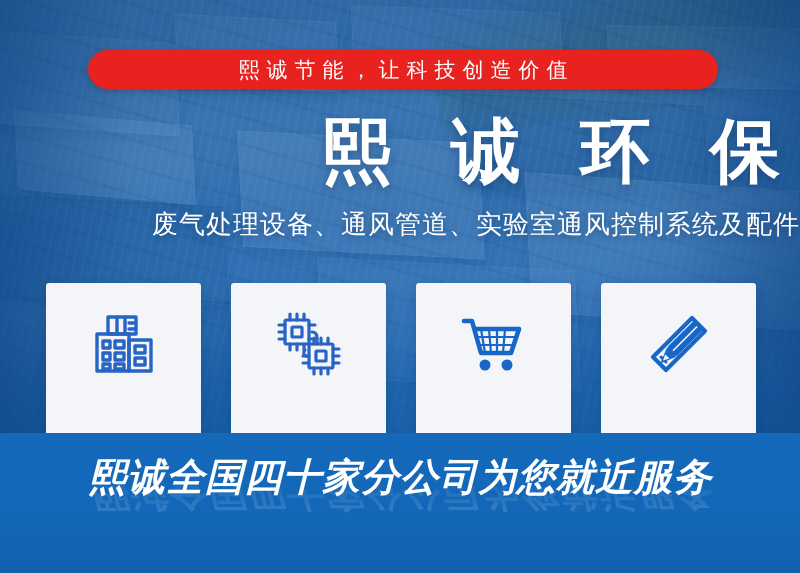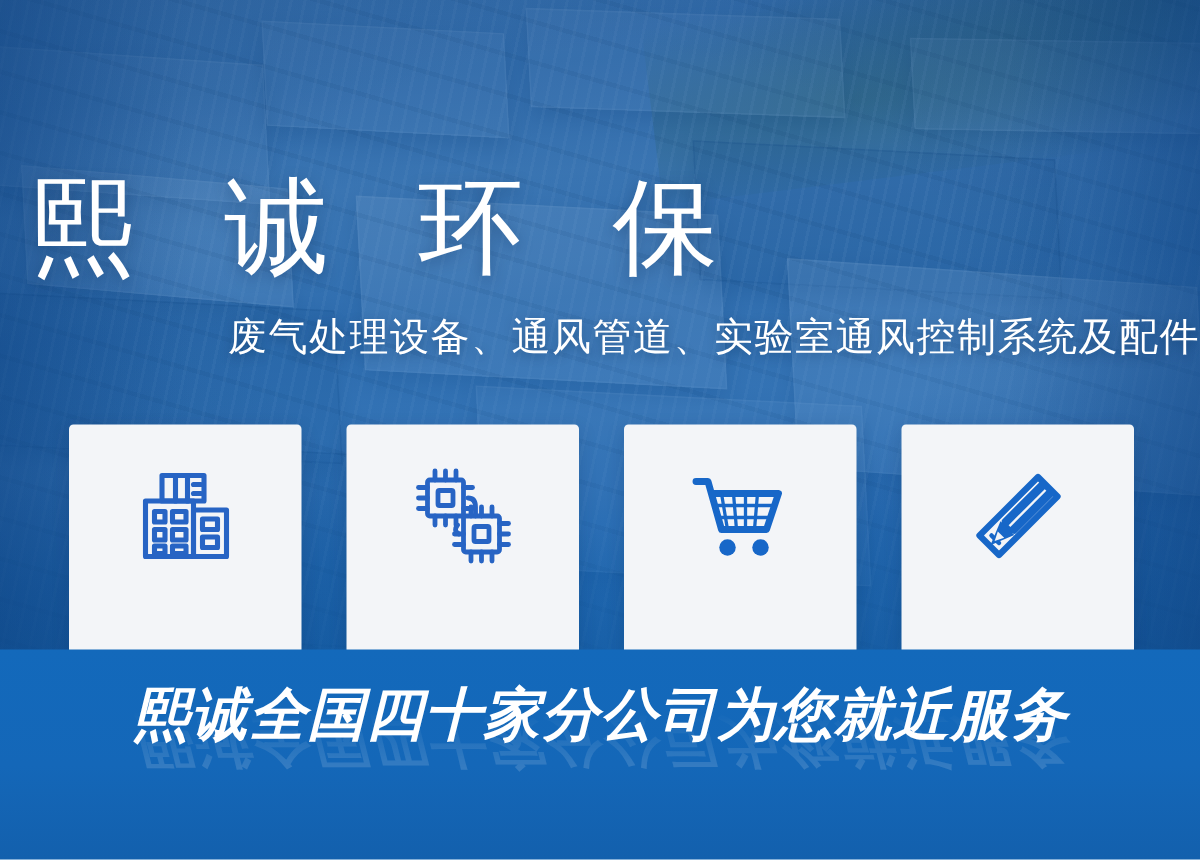--- a/index.html
+++ b/index.html
@@ -99,25 +99,25 @@
     font-weight: 400;
     white-space: nowrap;
   }
 
   
   .title {
     position: absolute;
     left: 0;
     right: 0;
     top: 112px;
-    text-align: left;
+    text-align: right;
     color: #ffffff;
     font-size: 70px;
     line-height: 78px;
-    font-weight: normal;
+    font-weight: bold;
     letter-spacing: 20px;
     text-indent: 20px;
     white-space: nowrap;
     text-shadow: 0 3px 10px rgba(8,38,76,.35);
   }
 
   
   .subtitle {
     position: absolute;
     left: 0;
@@ -234,20 +234,23 @@
       <div class="blk lite" style="left:66%;top:40%;width:34%;height:30%;transform:skewY(7deg) rotate(-3deg);"></div>
       <div class="blk" style="left:40%;top:58%;width:32%;height:26%;transform:skewY(6deg) rotate(-3deg);"></div>
       <div class="blk dark" style="left:8%;top:66%;width:30%;height:28%;transform:skewY(6deg) rotate(-3deg);"></div>
       <div class="blk" style="left:76%;top:6%;width:26%;height:13%;transform:skewY(4deg) rotate(-3deg);"></div>
     </div>
     <div class="roofs"></div>
   </div>
   <div class="bg-tint"></div>
   <div class="bg-vignette"></div>
 
+  <div class="pill">
+    <span class="pill-text">熙诚节能，让科技创造价值</span>
+  </div>
 
   <div class="title">熙 诚 环 保</div>
 
   <div class="subtitle">废气处理设备、通风管道、实验室通风控制系统及配件</div>
 
   <div class="cards">
 
     <div class="card">
       <span class="card-icon">
         <svg width="70" height="70" viewBox="0 0 70 70" fill="none" stroke="#2764c4" stroke-width="3.4" stroke-linejoin="round" stroke-linecap="round">

